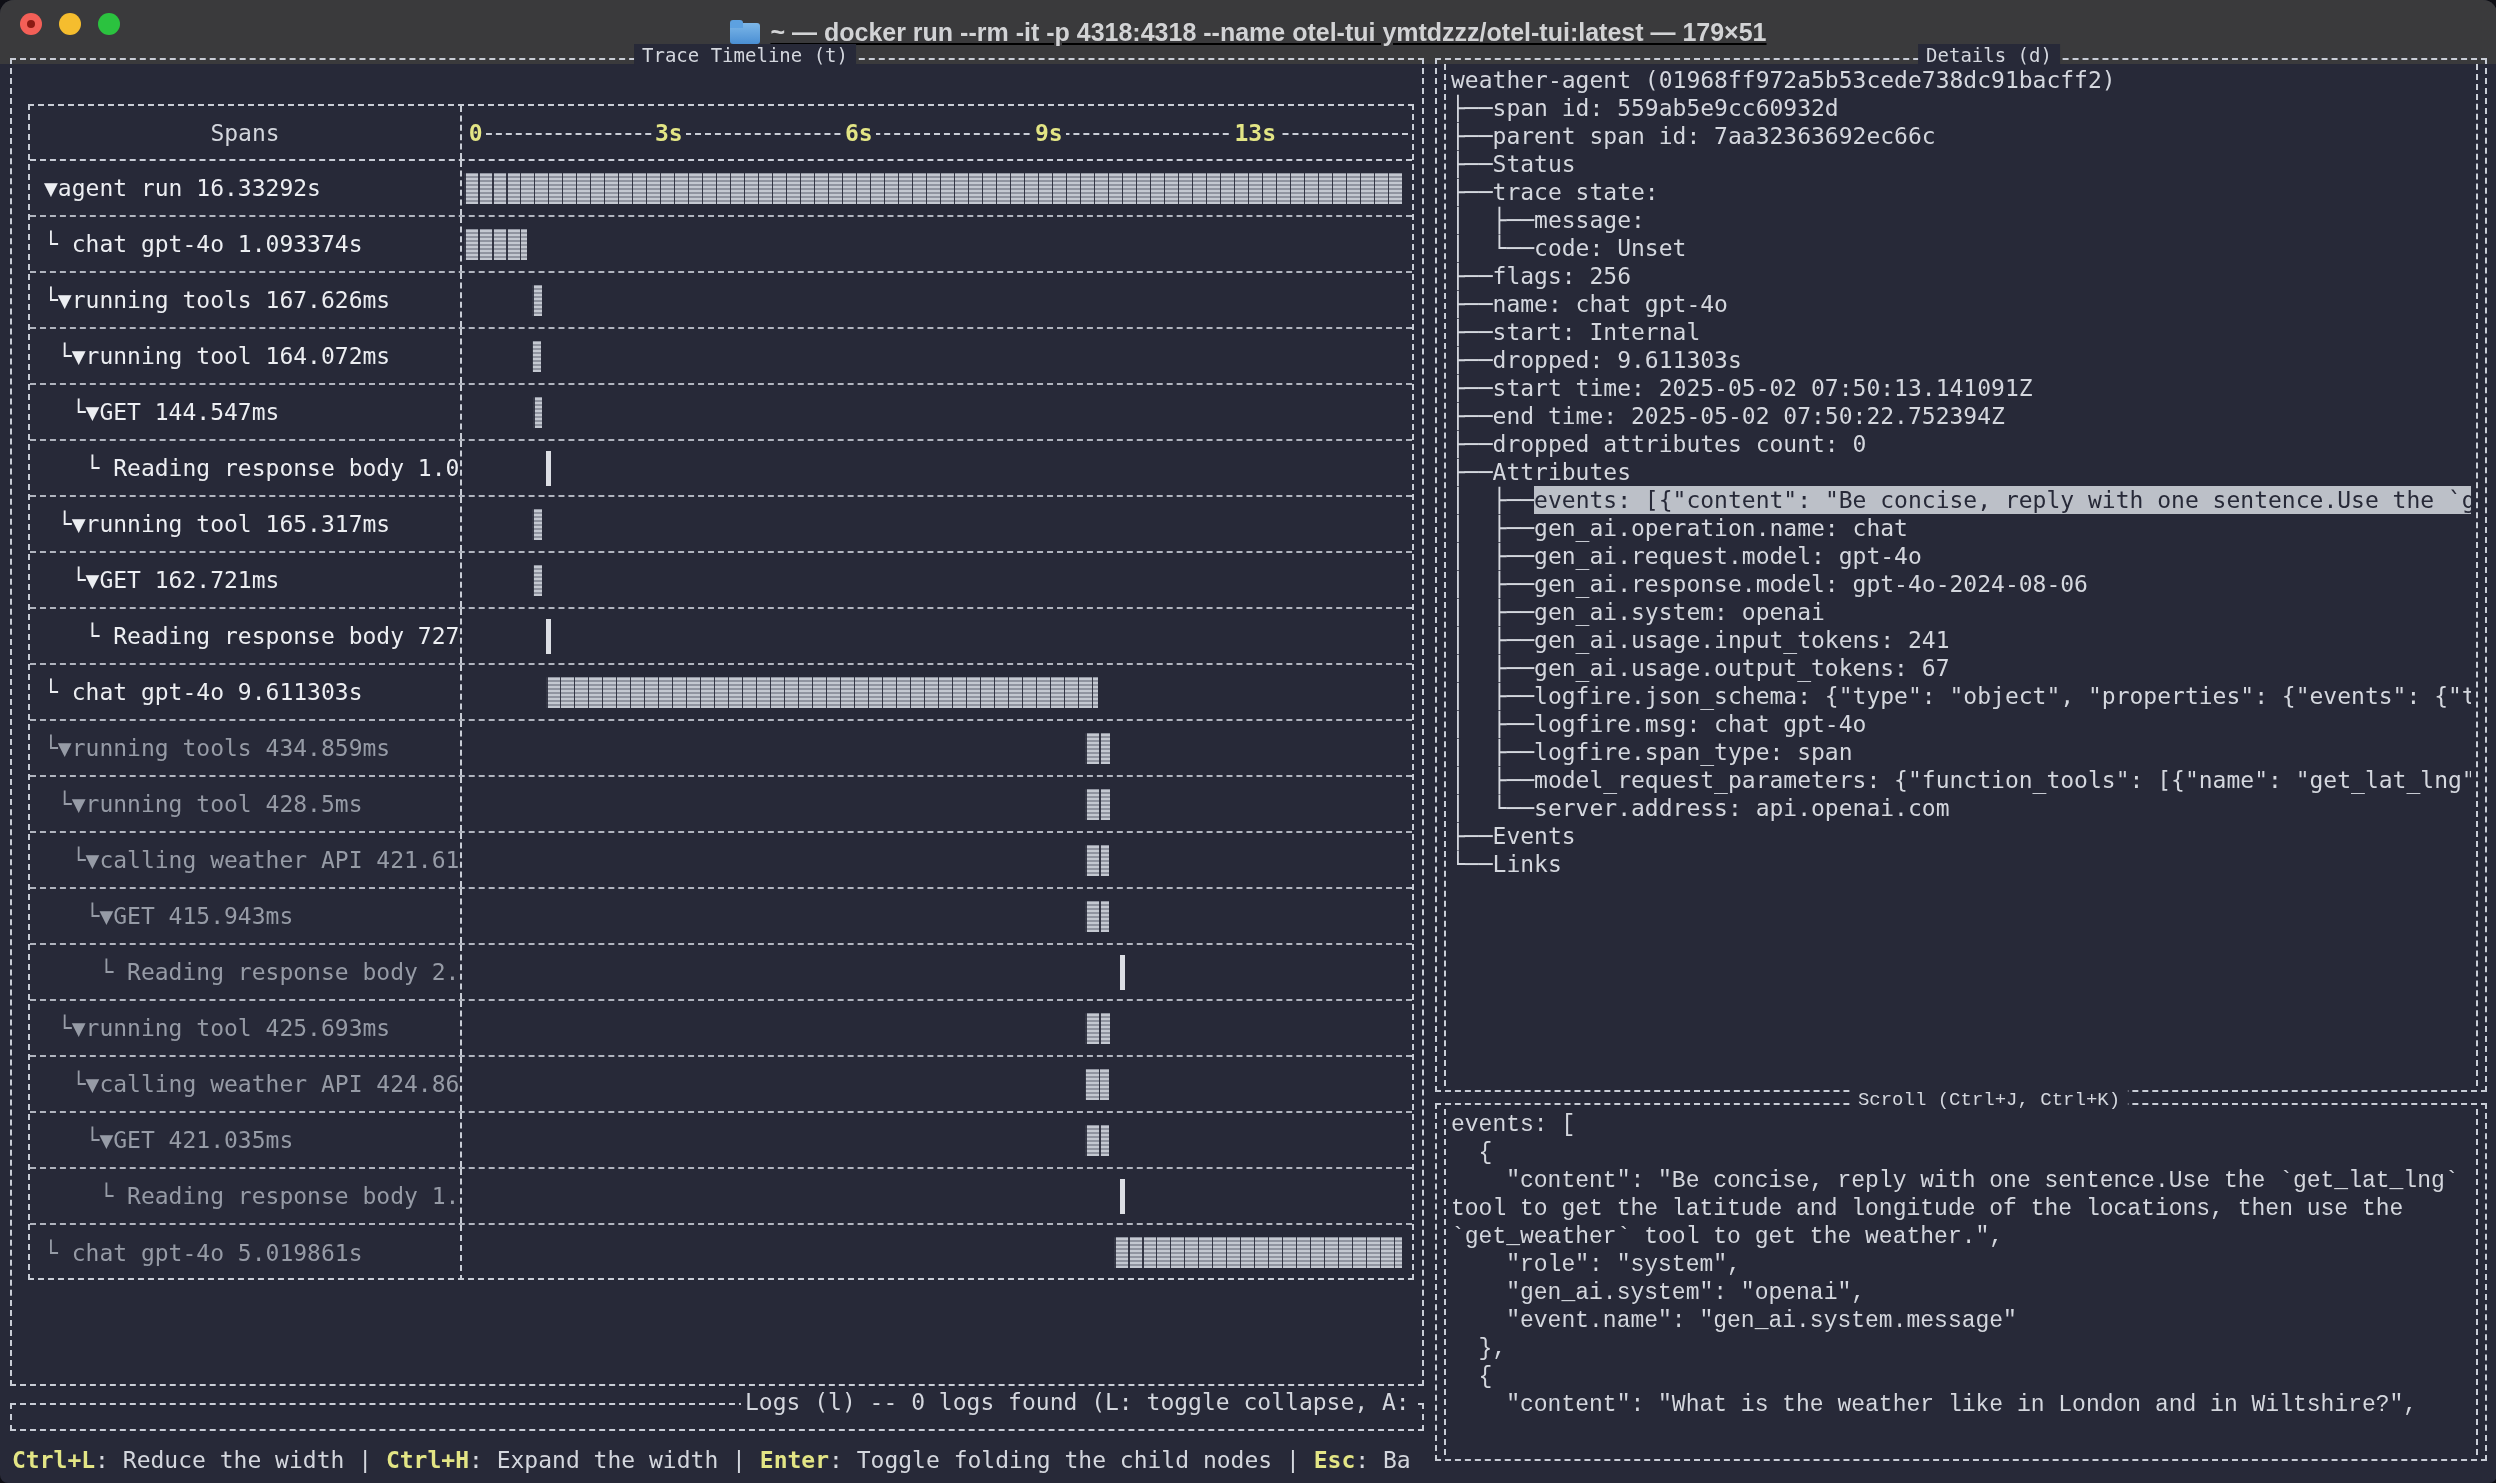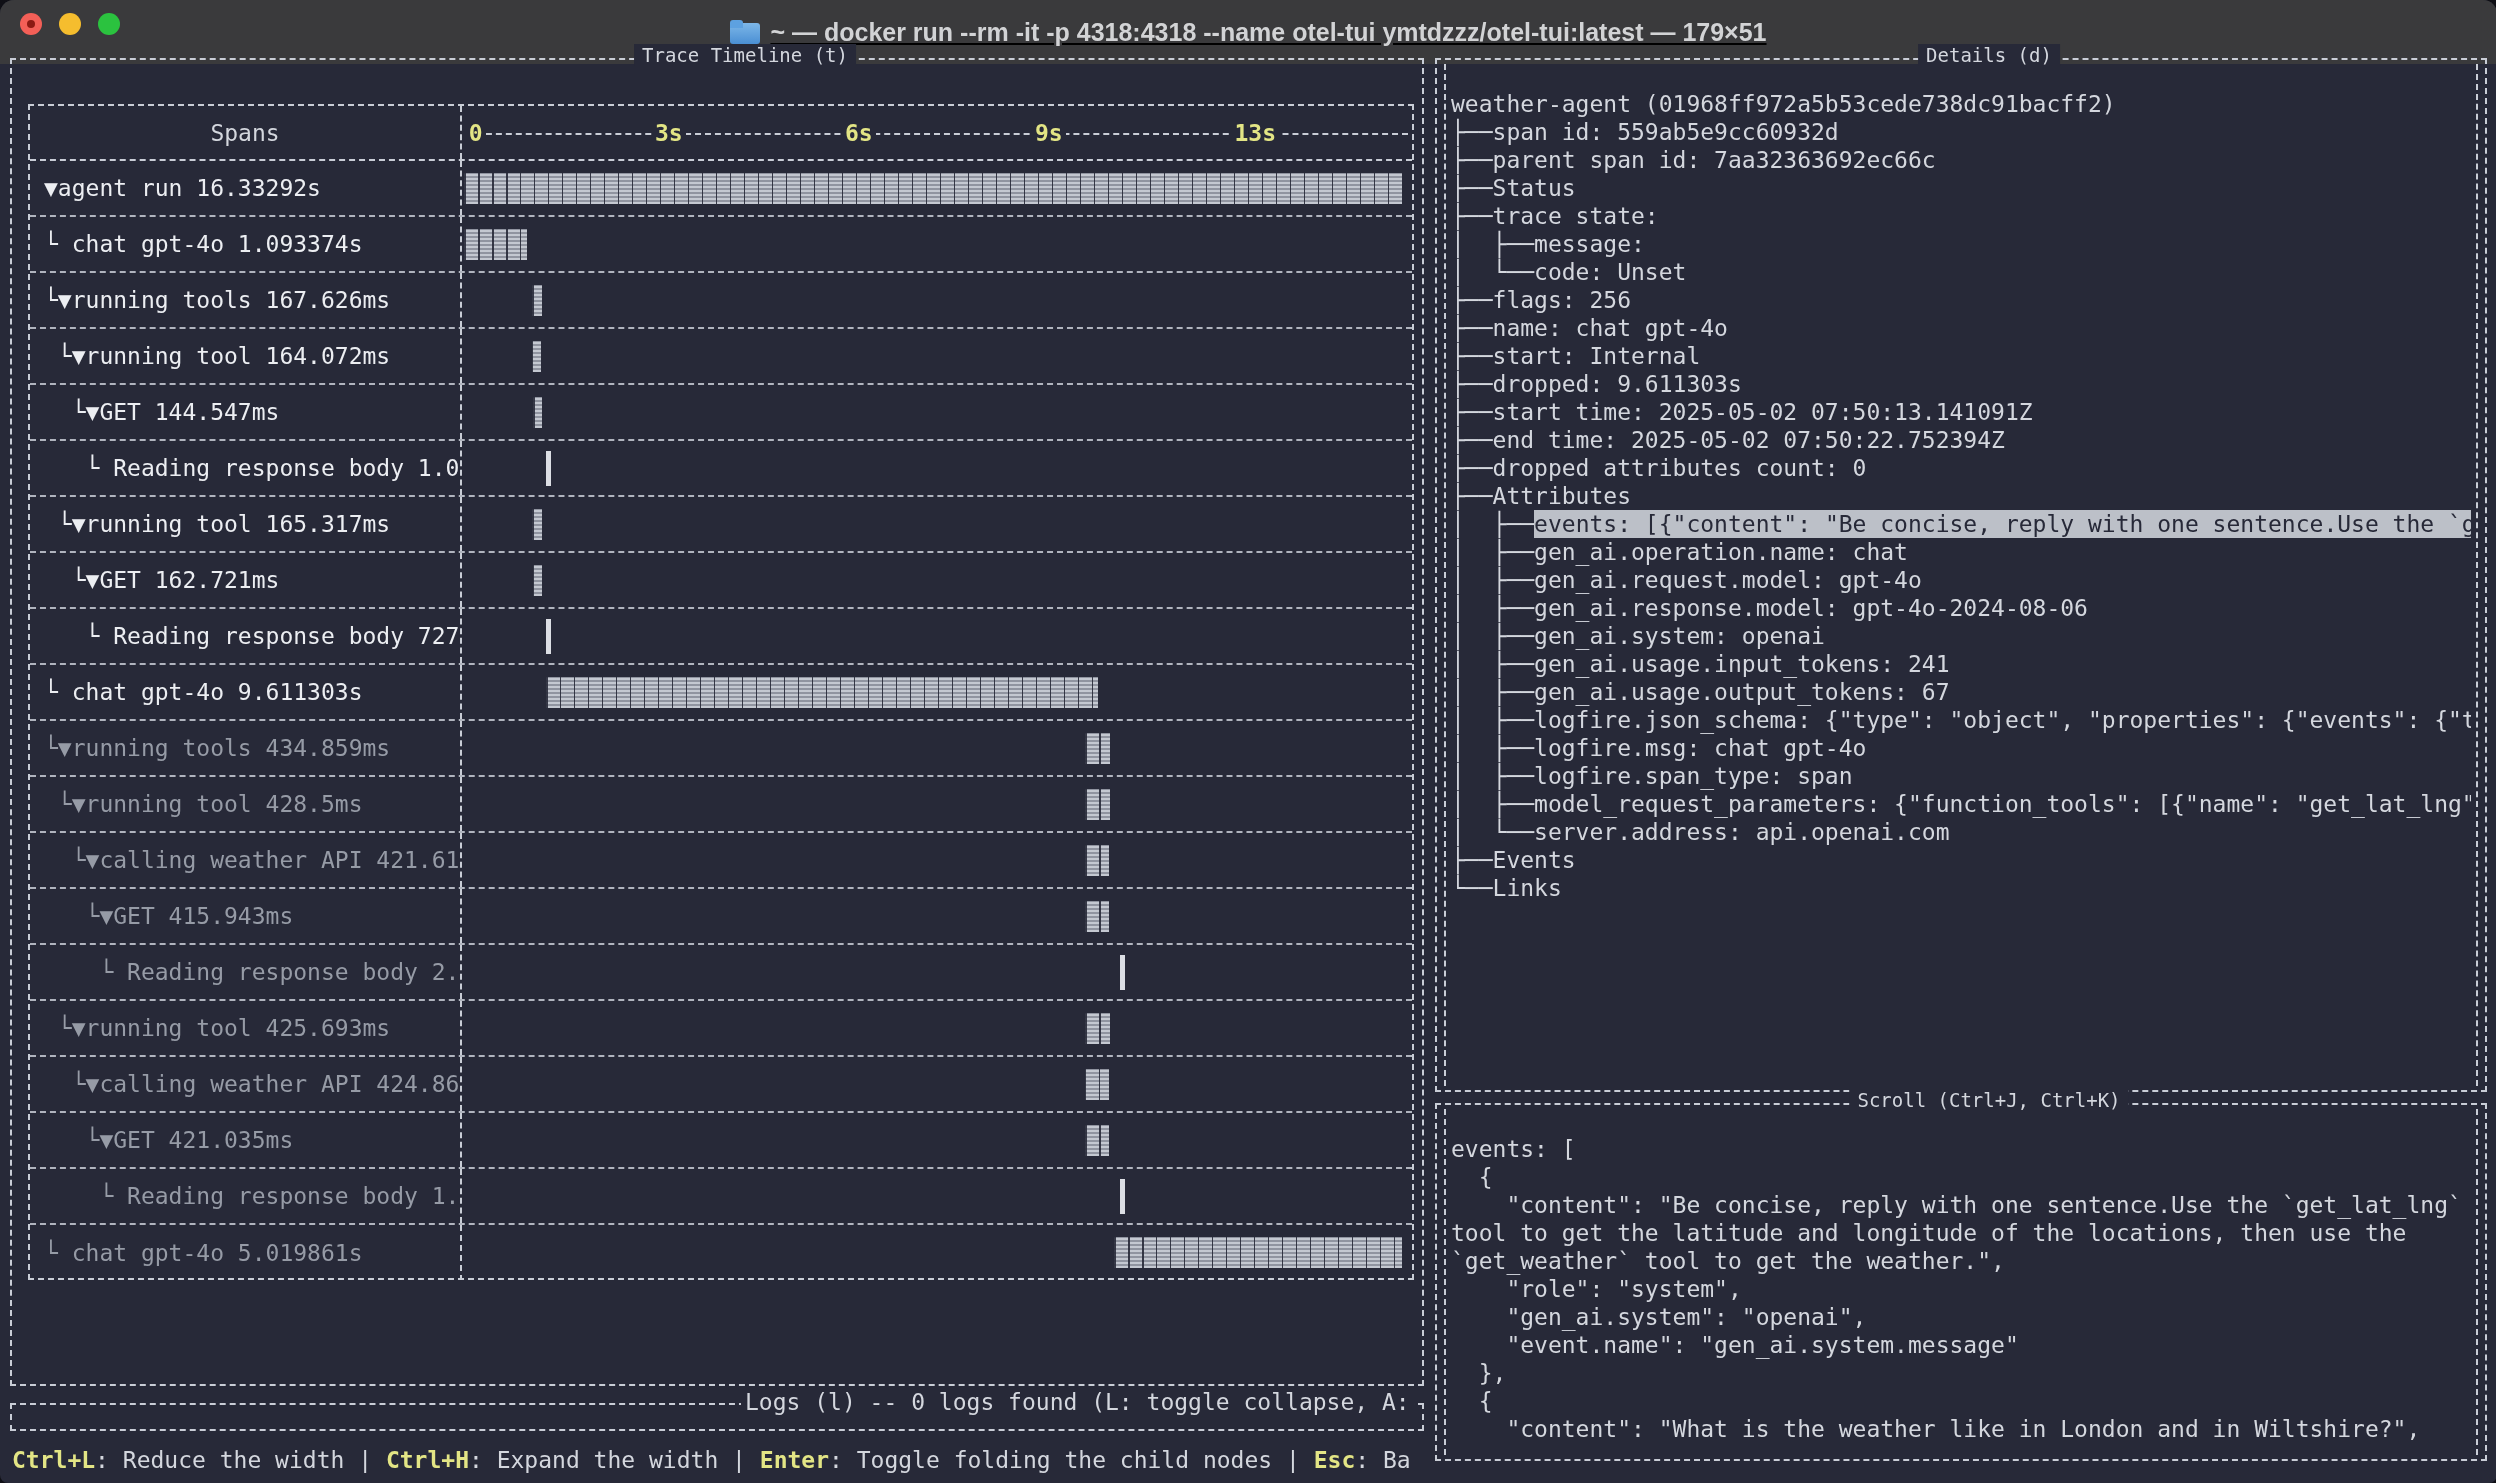--- a/index.html
+++ b/index.html
@@ -54,22 +54,22 @@
   
   .logs-panel{left:10px;top:1355px;width:1414px;height:28px;}
   .logs-title{position:absolute;top:-16px;left:729px;background:var(--bg);padding:0 4px;white-space:nowrap;
     color:var(--fg);overflow:hidden;max-width:673px;}
   
   .statusbar{position:absolute;left:12px;top:1396px;width:1410px;height:32px;white-space:pre;
     overflow:hidden;color:var(--fg);line-height:32px;}
   .statusbar .key{color:var(--yellow);font-weight:bold;}
   
   .details-panel{left:1435px;top:10px;width:1052px;height:1034px;}
-  .scroll-panel{left:1435px;top:1055px;width:1052px;height:358px;}
-  .pane-content{position:absolute;left:14px;right:14px;top:6px;bottom:4px;overflow:hidden;margin-top:24px;}
+  .scroll-panel{left:1435px;top:1055px;width:1052px;height:358px;font-family:Liberation Mono, monospace;}
+  .pane-content{position:absolute;left:14px;right:14px;top:6px;bottom:4px;overflow:hidden;}
   .tline{height:28px;line-height:28px;white-space:pre;overflow:hidden;color:var(--fg);}
   .tline.flexline{display:flex;}
   .tline .hl{flex:1;background:var(--hlbg);color:var(--hlfg);white-space:pre;overflow:hidden;}
 </style>
 </head>
 <body>
 
 <div class="window">
 
   <div class="titlebar">

